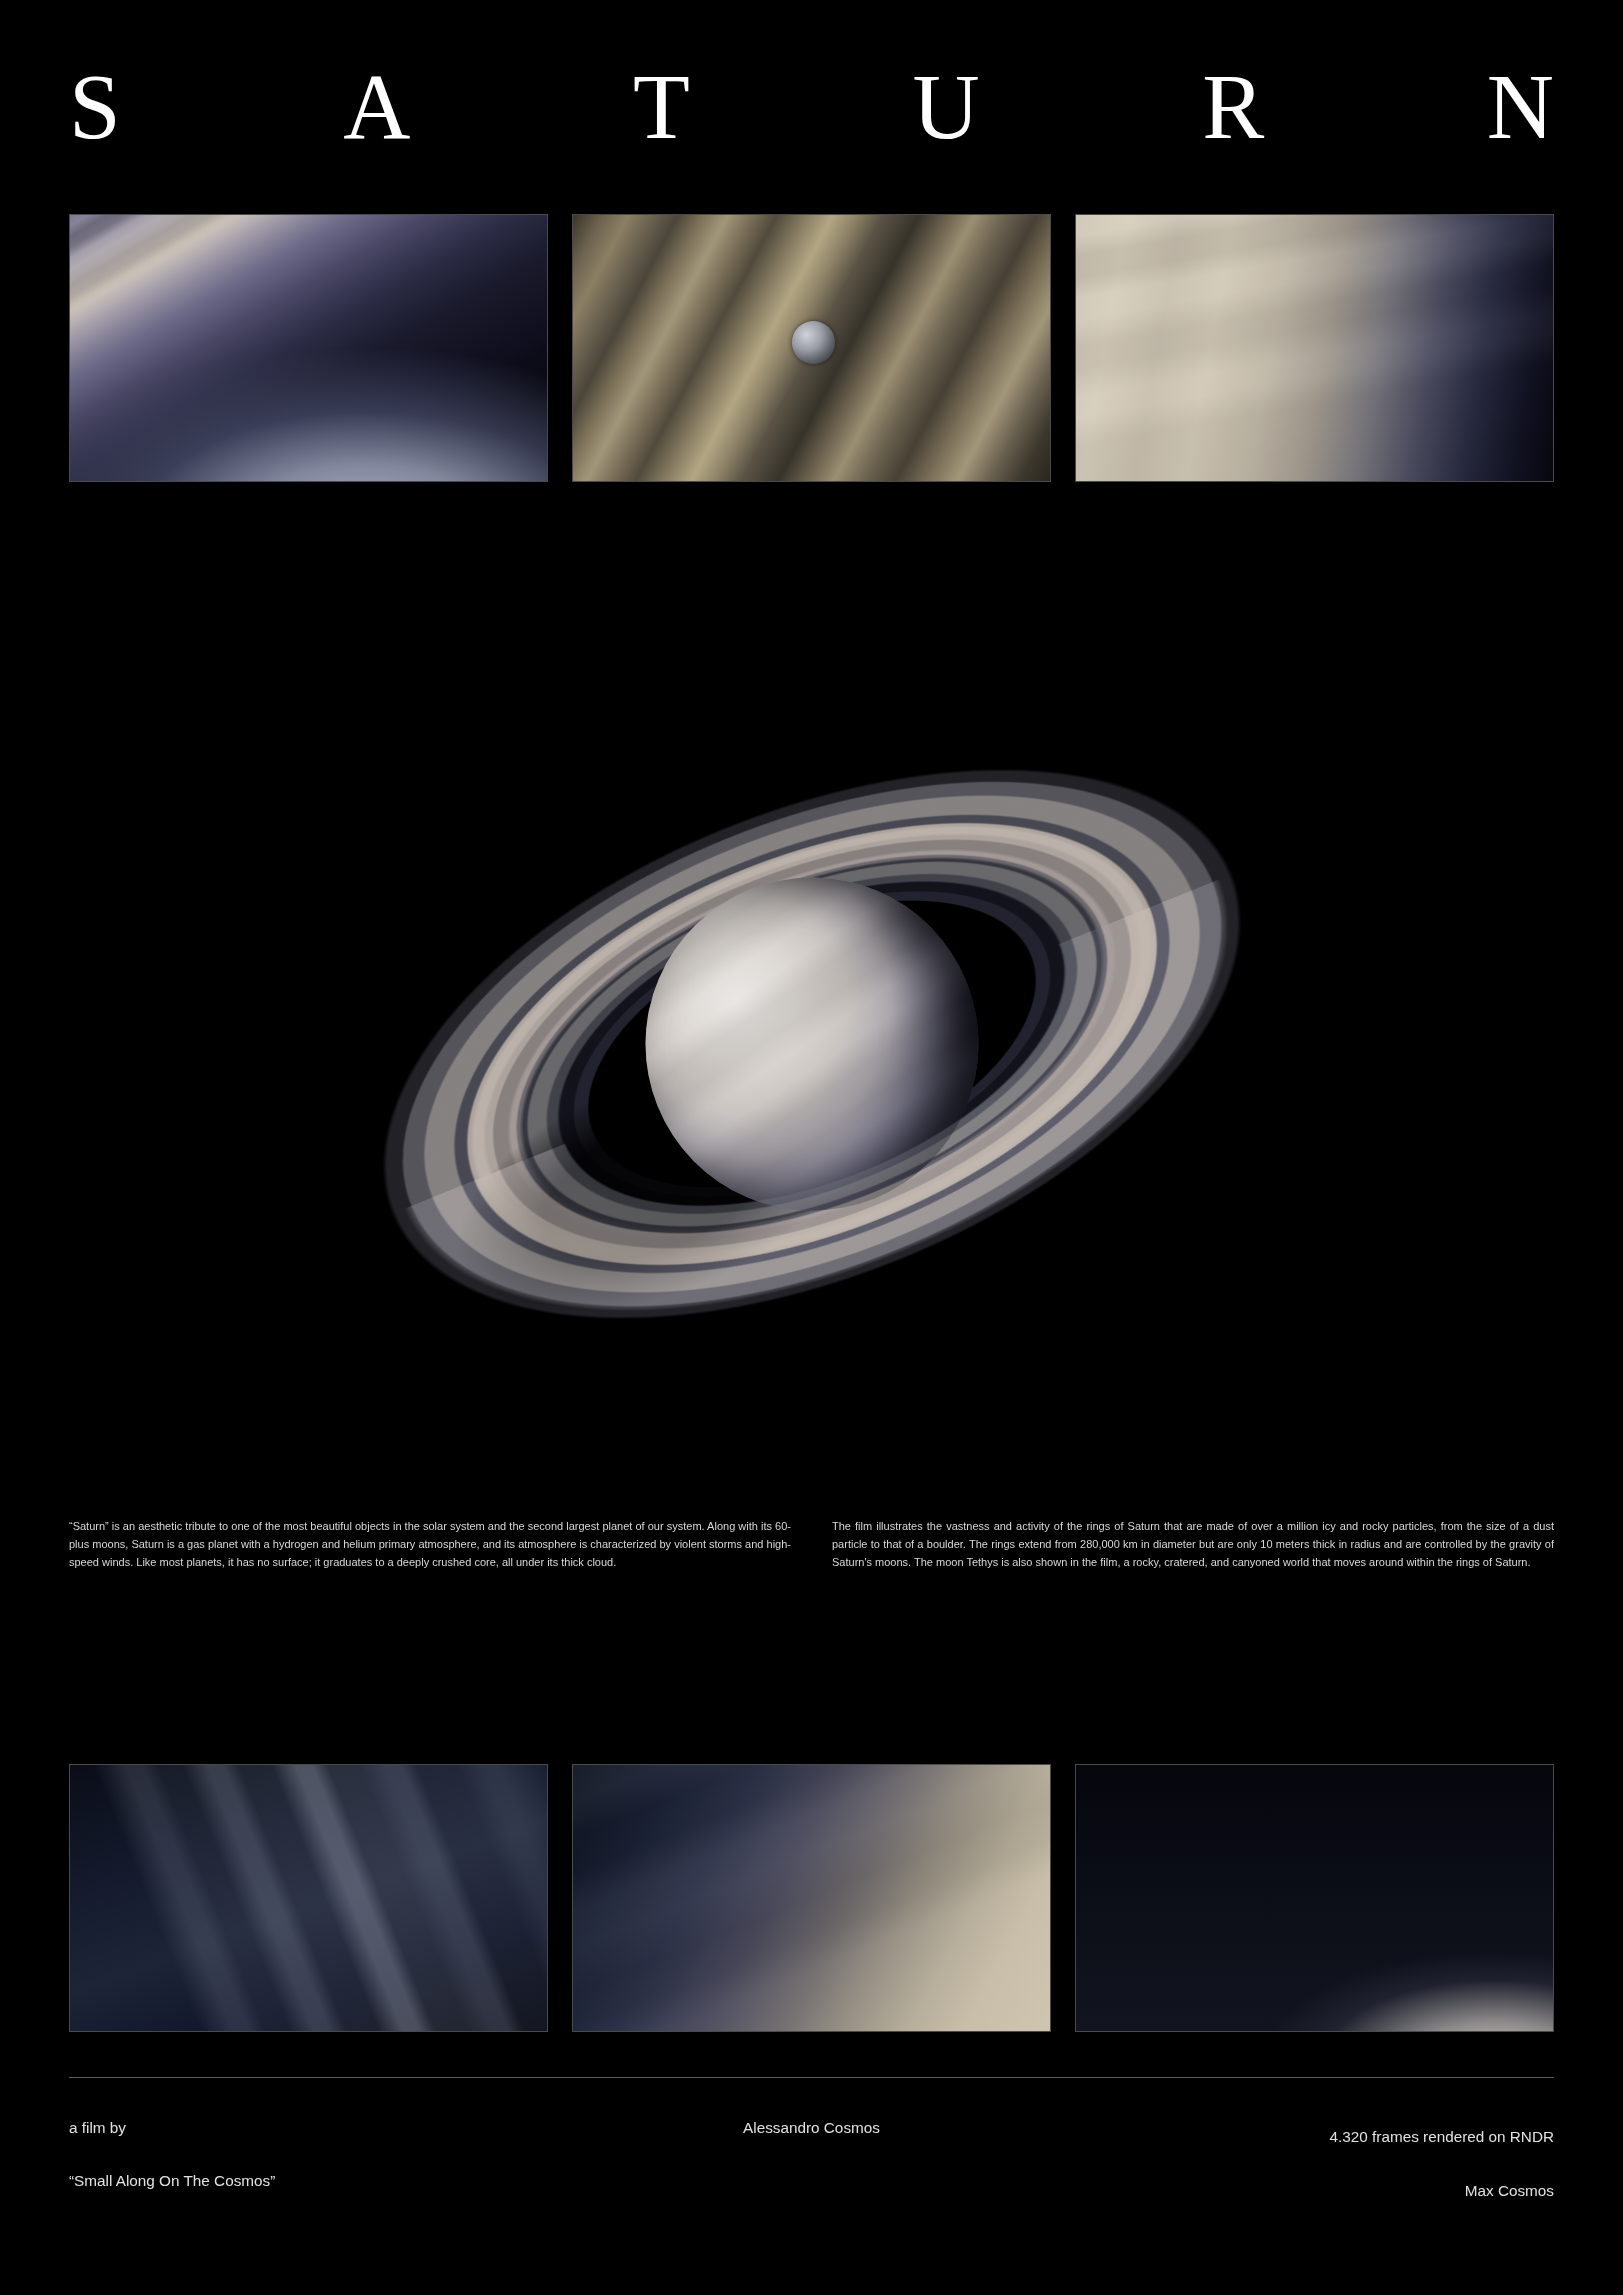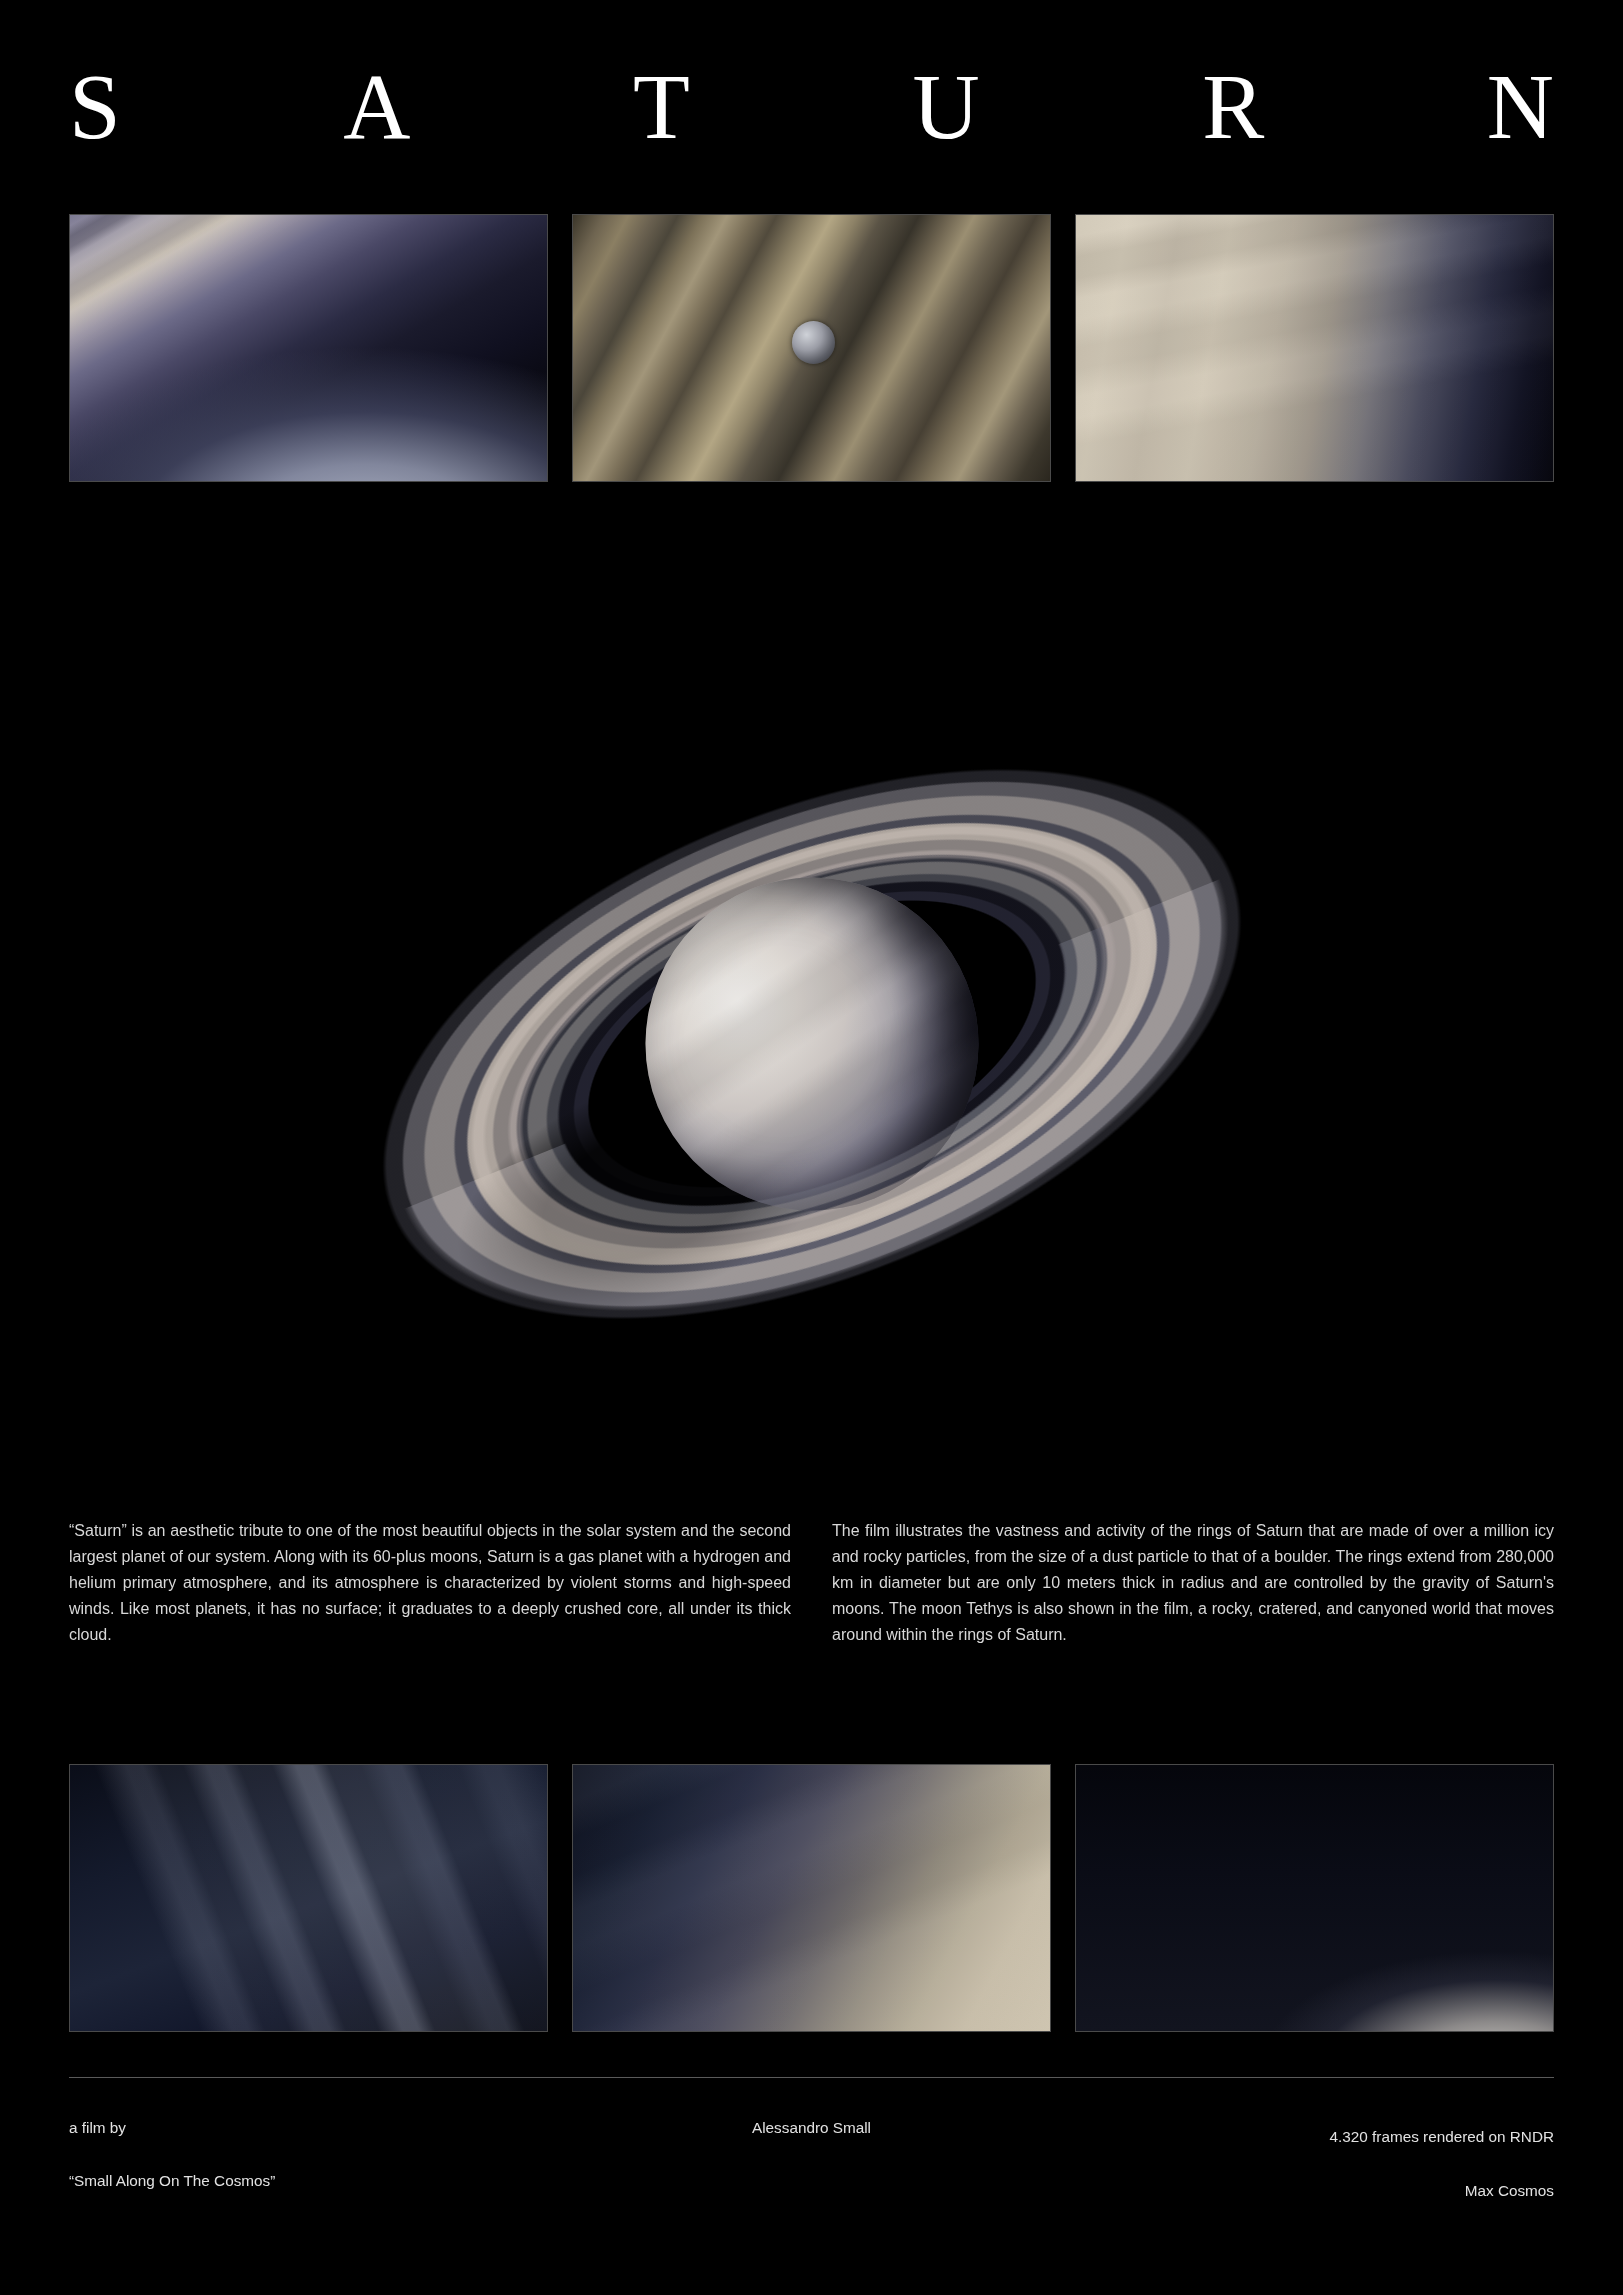--- a/index.html
+++ b/index.html
@@ -267,21 +267,21 @@
   .body-text {
     position: absolute;
     left: 69px;
     right: 69px;
     top: 1518px;
     display: flex;
     justify-content: space-between;
   }
   .col {
     width: 722px;
-    font-size: 16px;
+    font-size: 11px;
     line-height: 1.62;
     color: #d8d8d8;
     text-align: justify;
   }
   .col p { margin: 0; }
 
   
   .divider {
     position: absolute;
     left: 69px;
@@ -364,21 +364,21 @@
     <div class="thumb t4"></div>
     <div class="thumb t5"></div>
     <div class="thumb t6"></div>
   </div>
 
   <div class="divider"></div>
 
   <div class="credits">
     <div class="credit-row">
       <div class="c-left">a film by</div>
-      <div class="c-mid">Alessandro Small</div>
+      <div class="c-mid">Alessandro Cosmos</div>
       <div class="c-right">4.320 frames rendered on RNDR</div>
     </div>
     <div class="credit-row">
       <div class="c-left">“Small Along On The Cosmos”</div>
       <div class="c-mid"></div>
       <div class="c-right">Max Cosmos</div>
     </div>
   </div>
 
 

